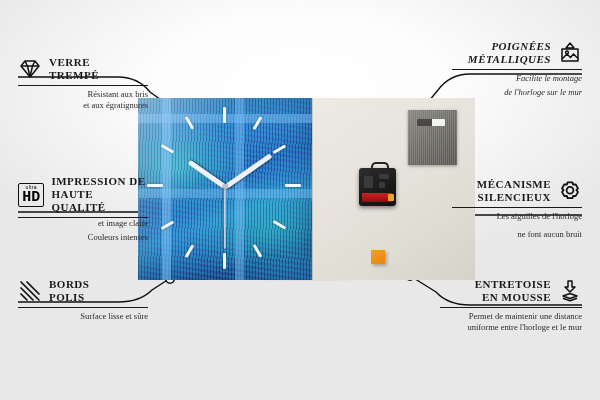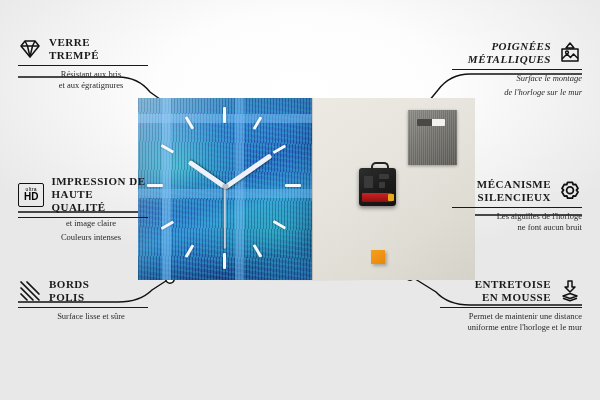--- a/index.html
+++ b/index.html
@@ -73,33 +73,33 @@
   .callout{position:absolute;}
   .co-head{display:flex;align-items:center;gap:7px;}
   .co-title{
     font-weight:bold;font-size:11px;letter-spacing:.5px;color:#1a1a1a;
     line-height:13px;text-transform:uppercase;
   }
   .co-rule{height:1px;background:#1a1a1a;margin-top:3px;}
   .co-sub{font-size:8.5px;line-height:11px;color:#2a2a2a;margin-top:3px;}
   .left .co-head{justify-content:flex-start;}
   .left .co-title{text-align:left;}
-  .left .co-sub{text-align:center;margin-left:16px;}
+  .left .co-sub{text-align:right;margin-left:16px;}
   .right .co-head{justify-content:flex-end;}
   .right .co-title{text-align:right;}
   .right .co-sub{text-align:right;}
   .ico{width:24px;height:24px;flex:0 0 24px;display:block;}
   .connector{position:absolute;left:0;top:0;width:600px;height:400px;pointer-events:none;}
   .hdbox{
     width:25px;height:22px;border:1.6px solid #111;border-radius:2px;
     display:flex;flex-direction:column;align-items:center;justify-content:center;
     font-family:"Liberation Sans",sans-serif;line-height:1;
   }
   .hdbox .u{font-size:5px;letter-spacing:.3px;}
-  .hdbox .h{font-size:10px;font-weight:bold;}
+  .hdbox .h{font-size:15px;font-weight:bold;font-family:Liberation Mono, monospace;}
 </style>
 </head>
 <body>
 
 <div id="stage">
 
   <svg class="connector" viewBox="0 0 600 400">
     <g fill="none" stroke="#111" stroke-width="1.4">
       <path d="M18,77 L118,77 Q138,77 150,92 L178,112"></path>
       <path d="M18,212 L140,212 Q156,212 166,203 L178,194"></path>
@@ -150,21 +150,21 @@
         <div class="mech-dot" style="left:5px;top:8px;width:9px;height:12px;"></div>
         <div class="mech-dot" style="left:20px;top:6px;width:10px;height:5px;"></div>
         <div class="mech-dot" style="left:20px;top:14px;width:6px;height:6px;"></div>
         <div class="mech-batt"></div>
         <div class="mech-plus"></div>
       </div>
       <div class="foam"></div>
     </div>
   </div>
 
-  <div class="callout left" style="left:18px;top:36px;width:130px;">
+  <div class="callout left" style="left:18px;top:56px;width:130px;">
     <div class="co-head">
       <svg class="ico" viewBox="0 0 24 24">
         <g fill="none" stroke="#111" stroke-width="1.5" stroke-linejoin="round">
           <path d="M3 9 L7 4 H17 L21 9 L12 20 Z"></path>
           <path d="M3 9 H21 M7 4 L9.5 9 L12 20 M17 4 L14.5 9 L12 20"></path>
         </g>
       </svg>
       <div>
         <div class="co-title">VERRE</div>
         <div class="co-title">TREMPÉ</div>
@@ -219,40 +219,40 @@
       <svg class="ico" viewBox="0 0 24 24">
         <g fill="none" stroke="#111" stroke-width="1.5" stroke-linejoin="round">
           <path d="M12 2 L16 7 H8 Z"></path>
           <rect x="4" y="8" width="16" height="12"></rect>
           <path d="M4 18 L9 13 L12.5 16.5 L15.5 13 L20 17.5"></path>
           <circle cx="9" cy="11.5" r="1.4"></circle>
         </g>
       </svg>
     </div>
     <div class="co-rule"></div>
-    <div class="co-sub">Surface le montage</div>
+    <div class="co-sub">Facilite le montage</div>
     <div class="co-sub" style="margin-top:3px;">de l'horloge sur le mur</div>
   </div>
 
   <div class="callout right" style="left:452px;top:178px;width:130px;">
     <div class="co-head">
       <div>
         <div class="co-title">MÉCANISME</div>
         <div class="co-title">SILENCIEUX</div>
       </div>
       <svg class="ico" viewBox="0 0 24 24">
         <g fill="none" stroke="#111" stroke-width="1.8" stroke-linecap="round" stroke-linejoin="round">
           <path d="M9.6 3.3 L14.4 3.3 L15.2 5.6 L17.6 5.3 L20 9.4 L18.4 11.2 L20 13 L17.6 17.1 L15.2 16.8 L14.4 19.1 L9.6 19.1 L8.8 16.8 L6.4 17.1 L4 13 L5.6 11.2 L4 9.4 L6.4 5.3 L8.8 5.6 Z"></path>
           <circle cx="12" cy="11.2" r="3.4"></circle>
         </g>
       </svg>
     </div>
     <div class="co-rule"></div>
     <div class="co-sub">Les aiguilles de l'horloge</div>
-    <div class="co-sub" style="margin-top:0;">ne font aucun bruit</div>
+    <div class="co-sub" style="margin-top:7px;">ne font aucun bruit</div>
   </div>
 
   <div class="callout right" style="left:440px;top:278px;width:142px;">
     <div class="co-head">
       <div>
         <div class="co-title">ENTRETOISE</div>
         <div class="co-title">EN MOUSSE</div>
       </div>
       <svg class="ico" viewBox="0 0 24 24">
         <g fill="none" stroke="#111" stroke-width="1.5" stroke-linejoin="round">

